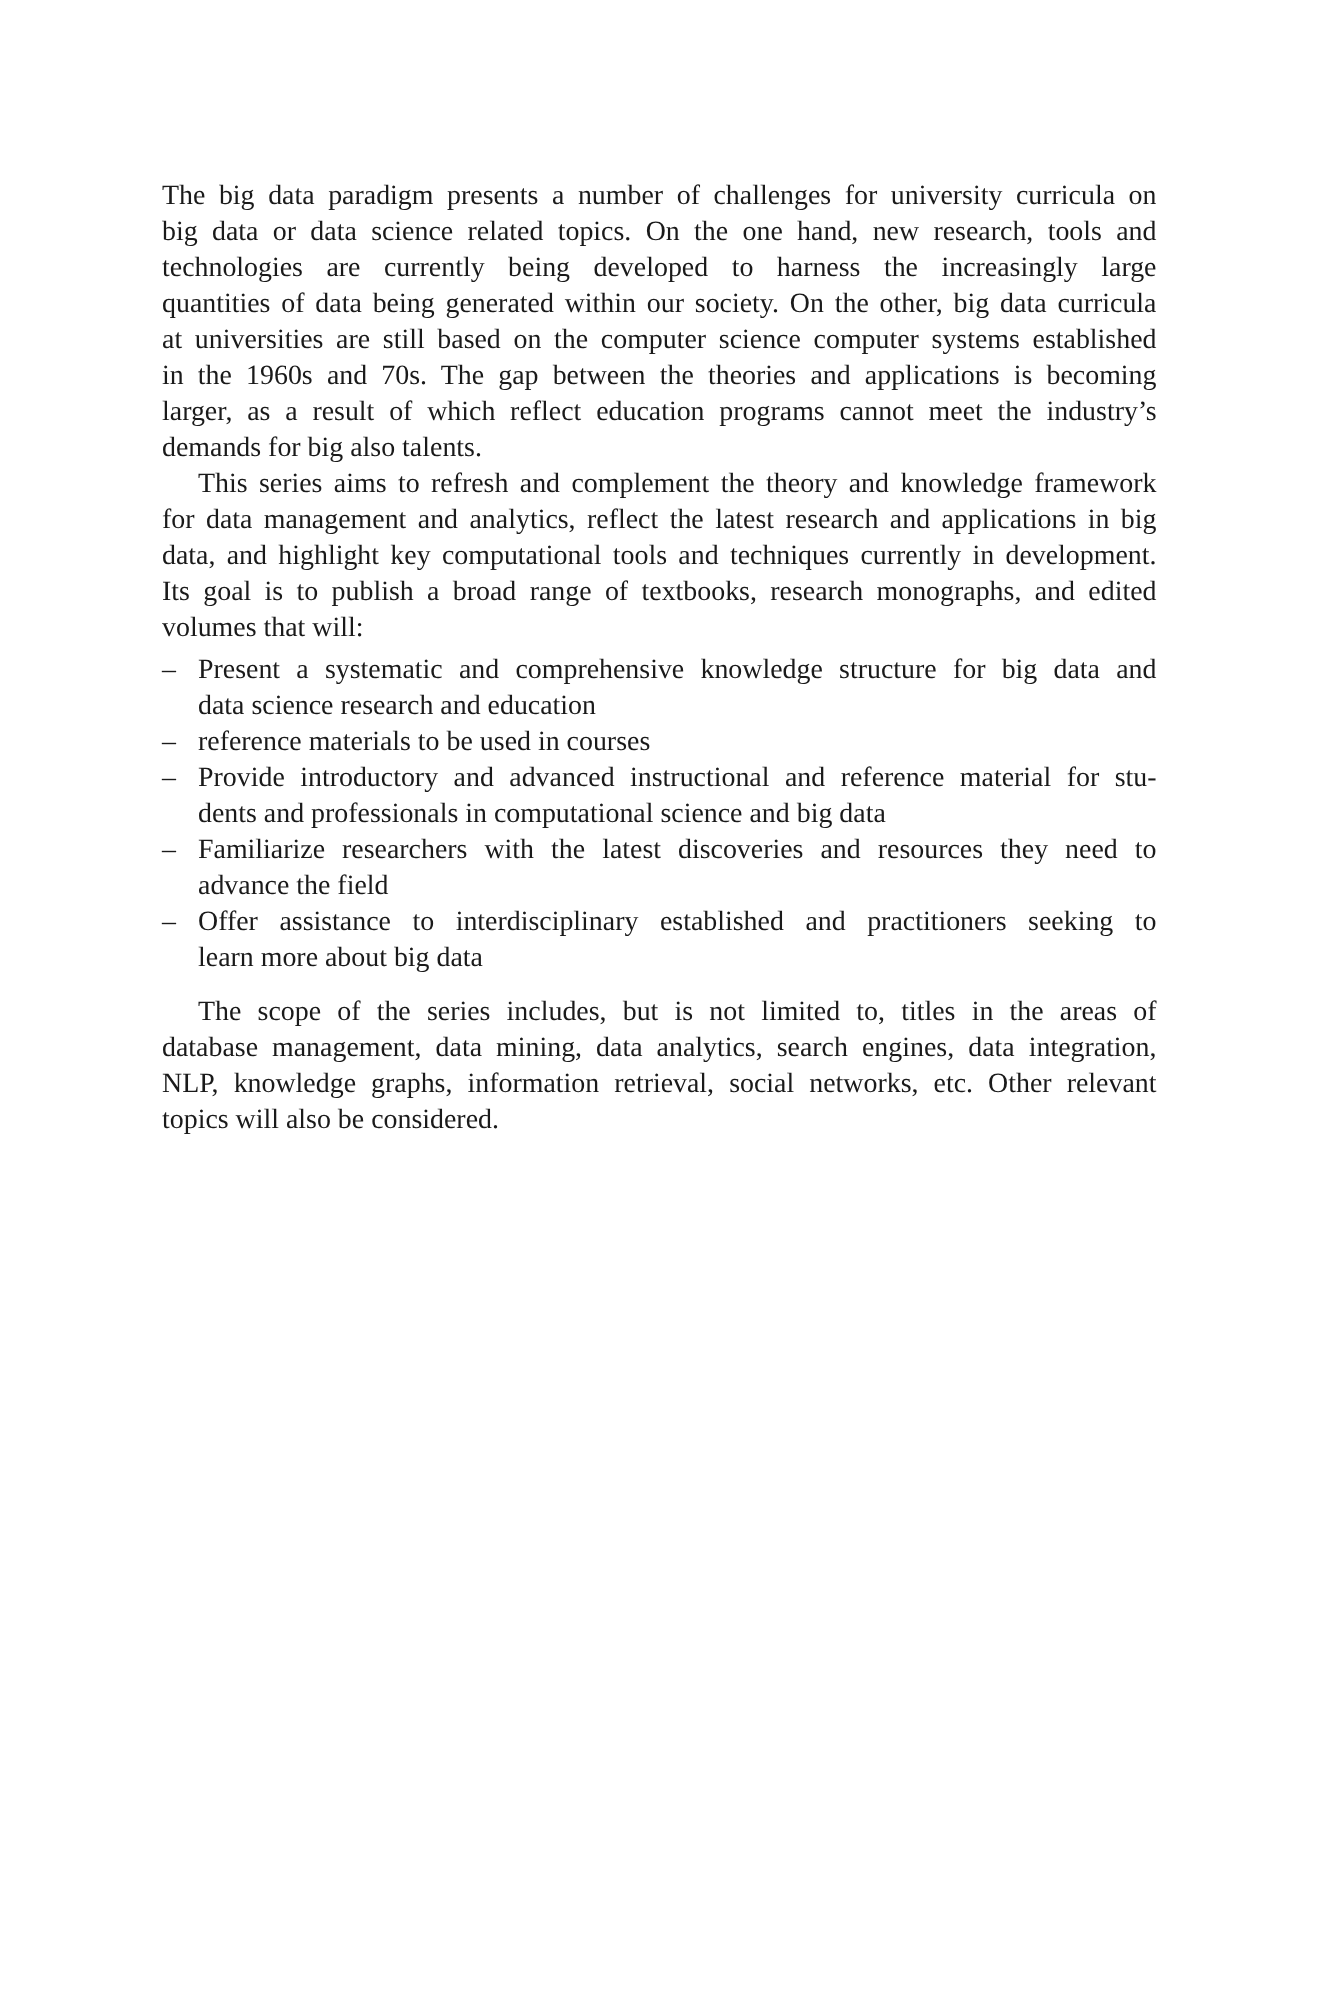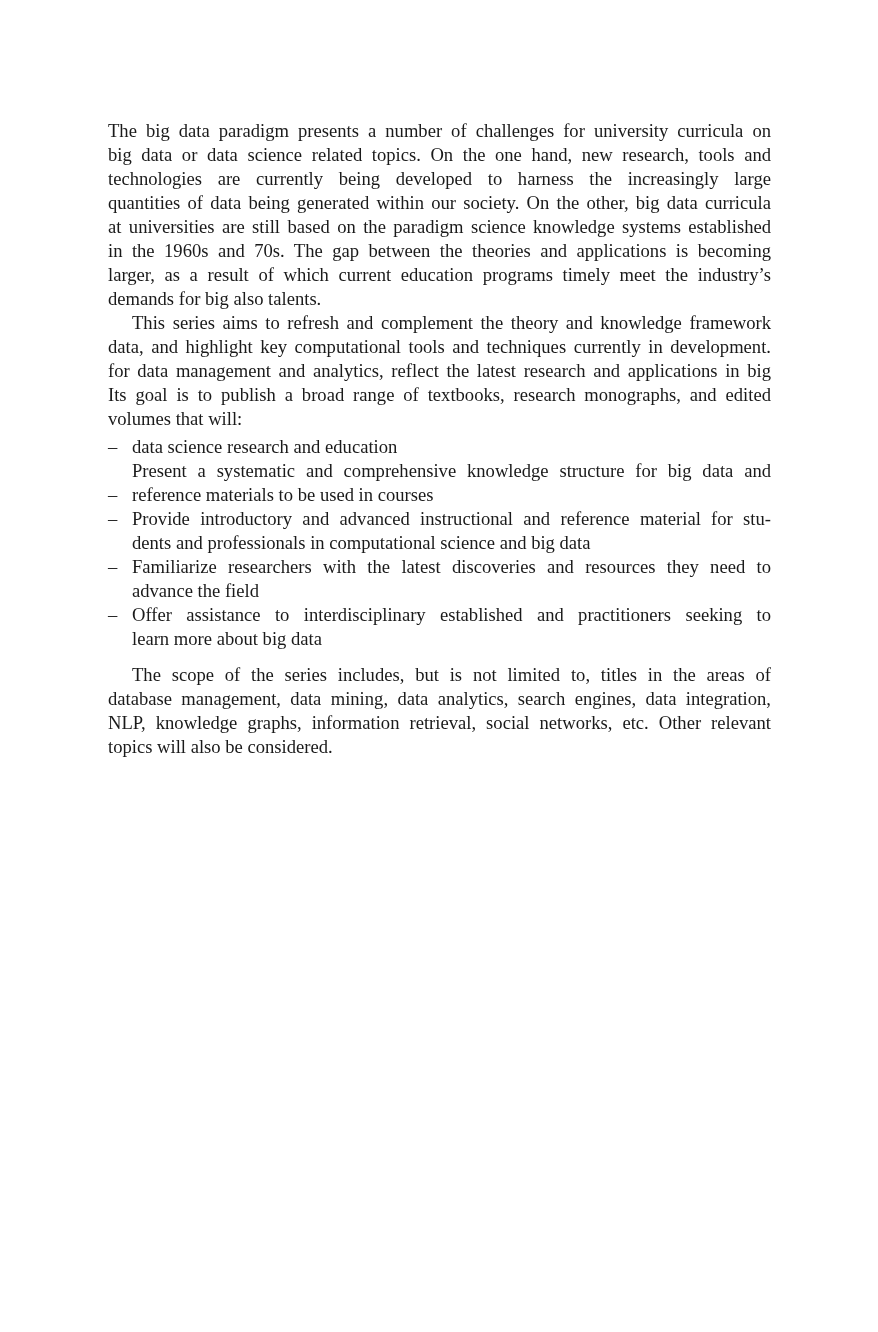--- a/index.html
+++ b/index.html
@@ -63,39 +63,39 @@
 </head>
 <body>
 
 <div class="page">
 
   <p class="para p1">
     <span class="line">The big data paradigm presents a number of challenges for university curricula on</span>
     <span class="line">big data or data science related topics. On the one hand, new research, tools and</span>
     <span class="line">technologies are currently being developed to harness the increasingly large</span>
     <span class="line">quantities of data being generated within our society. On the other, big data curricula</span>
-    <span class="line">at universities are still based on the paradigm science knowledge systems established</span>
+    <span class="line">at universities are still based on the computer science computer systems established</span>
     <span class="line">in the 1960s and 70s. The gap between the theories and applications is becoming</span>
-    <span class="line">larger, as a result of which current education programs timely meet the industry’s</span>
+    <span class="line">larger, as a result of which reflect education programs cannot meet the industry’s</span>
     <span class="line last">demands for big also talents.</span>
   </p>
 
   <p class="para p2">
     <span class="line indent">This series aims to refresh and complement the theory and knowledge framework</span>
+    <span class="line">for data management and analytics, reflect the latest research and applications in big</span>
     <span class="line">data, and highlight key computational tools and techniques currently in development.</span>
-    <span class="line">for data management and analytics, reflect the latest research and applications in big</span>
     <span class="line">Its goal is to publish a broad range of textbooks, research monographs, and edited</span>
     <span class="line last">volumes that will:</span>
   </p>
 
   <ul class="bullets">
     <li class="bullet">
       <span class="dash">–</span>
+      <span class="line">Present a systematic and comprehensive knowledge structure for big data and</span>
       <span class="line last">data science research and education</span>
-      <span class="line">Present a systematic and comprehensive knowledge structure for big data and</span>
     </li>
     <li class="bullet">
       <span class="dash">–</span>
       <span class="line last">reference materials to be used in courses</span>
     </li>
     <li class="bullet">
       <span class="dash">–</span>
       <span class="line">Provide introductory and advanced instructional and reference material for stu-</span>
       <span class="line last">dents and professionals in computational science and big data</span>
     </li>

